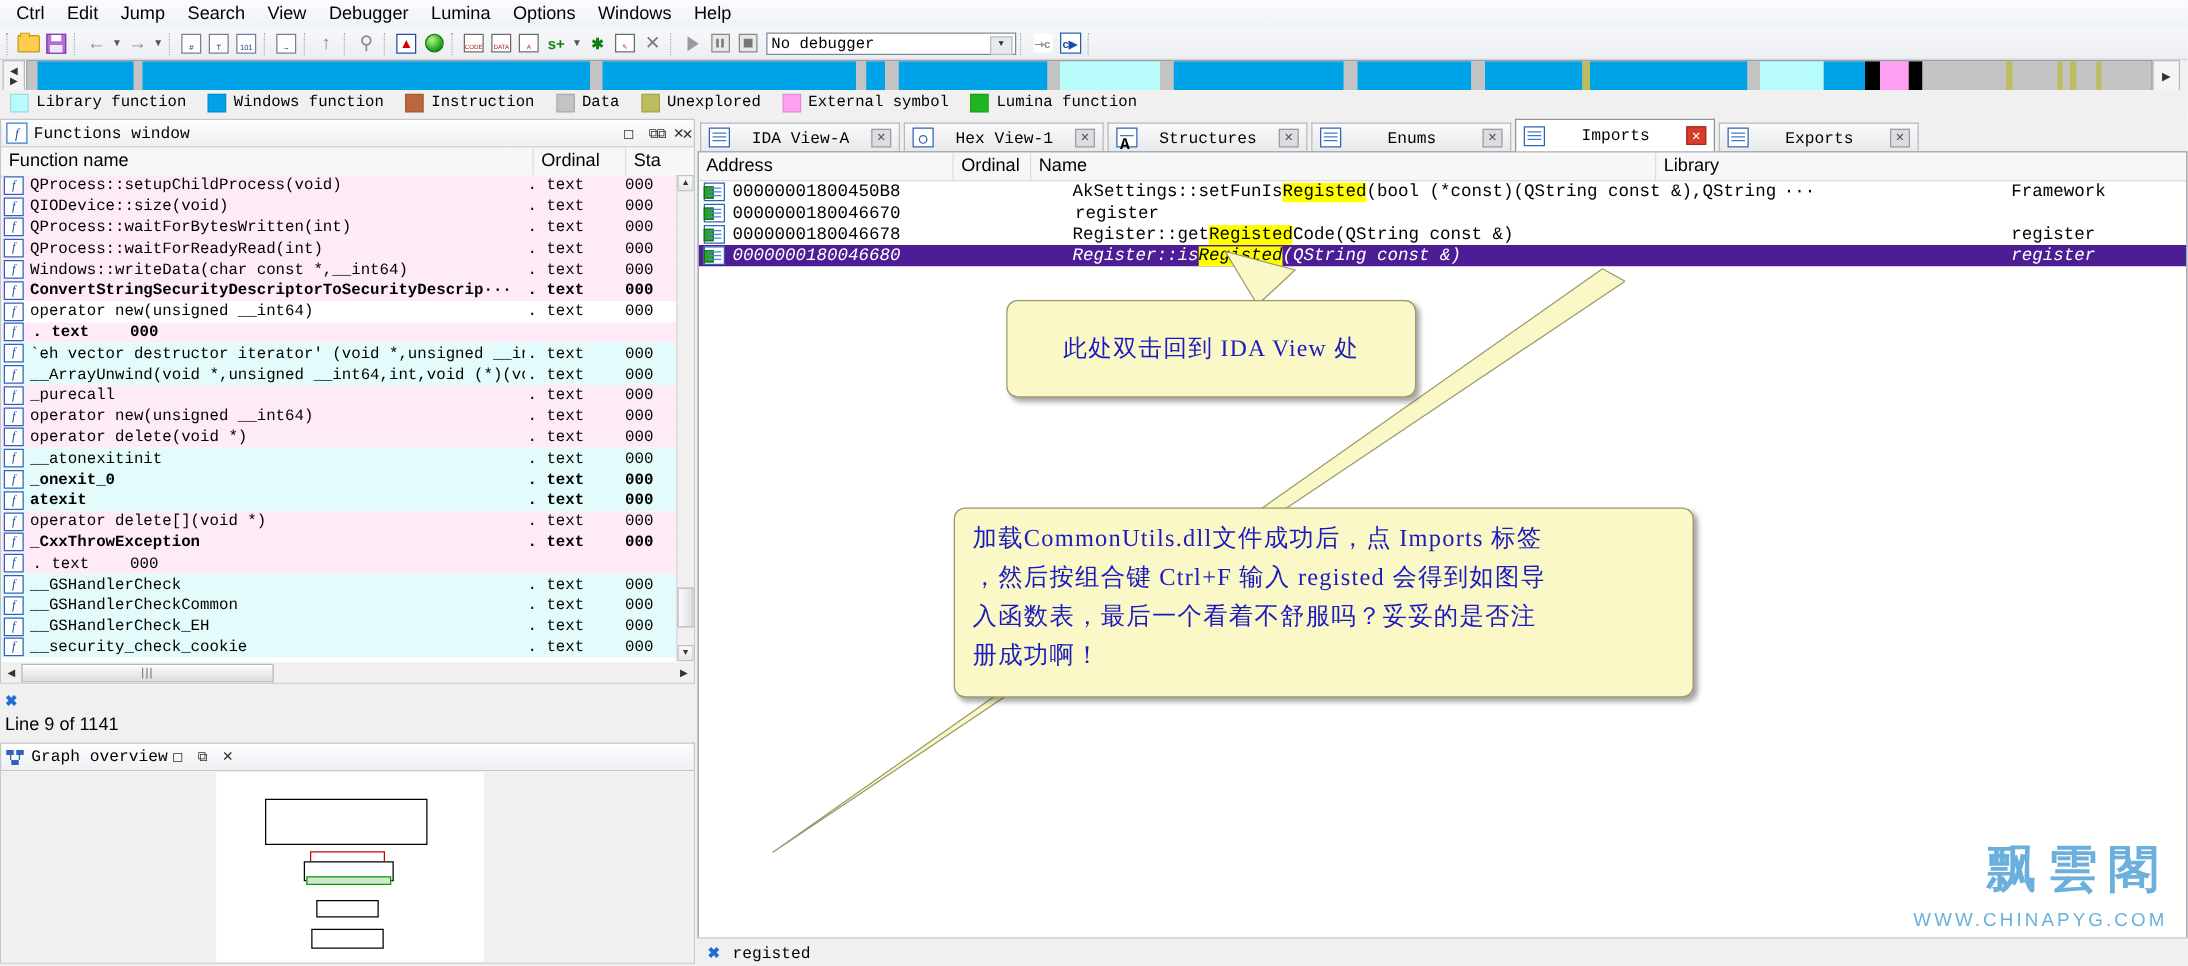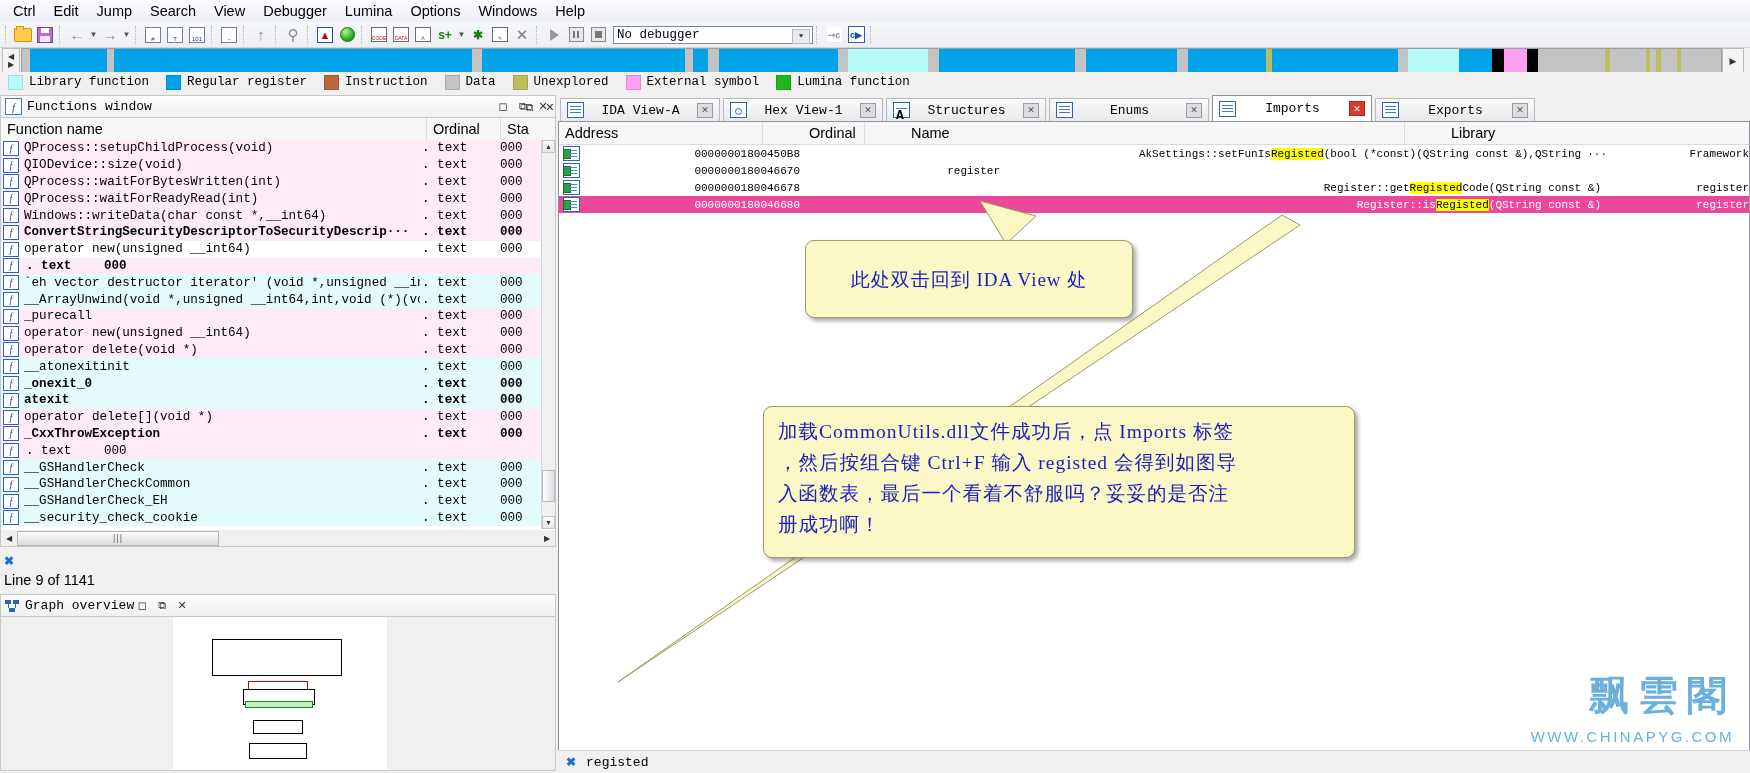--- a/index.html
+++ b/index.html
@@ -149,24 +149,24 @@
   .tab.active{height:26px;background:#fff;border-color:#8f9399;z-index:3;}
   .tab .tico{width:15px;height:14px;border:1px solid #2f63b5;background:#fff;margin-right:9px;position:relative;flex:none;}
   .tab .tico b{position:absolute;left:2px;right:2px;height:1px;background:#3f79c9;}
   .tab .tlabel{flex:1;text-align:center;white-space:nowrap;}
   .tab .tclose{width:14px;height:13px;margin-left:9px;border:1px solid #9a9da1;background:#dcdde0;color:#555;
     font-size:9px;display:flex;align-items:center;justify-content:center;flex:none;font-family:"Liberation Sans",sans-serif;}
   .tab.active .tclose{background:#d93a2b;border-color:#a8281c;color:#fff;}
 
   .impwrap{position:absolute;left:0;top:26px;right:0;bottom:22px;background:#fff;border:1px solid #8f9399;box-sizing:border-box;overflow:hidden;}
   .imphead{height:22px;background:#f7f7f7;border-bottom:1px solid #d9dadd;display:flex;align-items:flex-start;
-    font-size:14.5px;font-family:"Liberation Sans",sans-serif;gap:40px;}
+    font-size:14.5px;font-family:"Liberation Sans",sans-serif;}
   .imphead .th{padding-left:6px;box-sizing:border-box;height:22px;line-height:22px;border-right:1px solid #dcdde0;}
-  .irow{height:17px;display:flex;align-items:center;font-family:"Liberation Mono",monospace;font-size:11px;white-space:nowrap;text-align:right;}
-  .irow.sel{background:#ec4899;color:#fff;}
+  .irow{height:17px;display:flex;align-items:center;font-family:"Liberation Mono",monospace;font-size:14px;white-space:nowrap;}
+  .irow.sel{background:#4c1d95;color:#fff;font-style:italic;}
   .irow .iico{width:15px;height:13px;border:1px solid #2f63b5;background:#fff;margin:0 6px 0 4px;flex:none;position:relative;}
   .irow .iico b{position:absolute;left:2px;right:2px;height:1px;background:#4a86cf;}
   .irow .iico i{position:absolute;left:-1px;top:2px;width:6px;height:8px;background:#2aa02a;border:1px solid #0a7a0a;}
   .irow .iaddr{width:214px;flex:none;}
   .irow .iord{width:58px;flex:none;}
   .irow .iname{flex:1;overflow:hidden;}
   .irow .ilib{width:140px;flex:none;padding-left:2px;}
   .hl{background:#ffff00;color:#000;}
   .irow.sel .hl{background:#ffff00;color:#000;}
 
@@ -345,21 +345,21 @@
     <div style="width:6px"></div>
   </div>
 
   <div class="legend">
     <div class="lg">
       <span class="sw" style="background:#b8fbfb"></span>
       <span>Library function</span>
     </div>
     <div class="lg">
       <span class="sw" style="background:#00a2e8"></span>
-      <span>Regular register</span>
+      <span>Windows function</span>
     </div>
     <div class="lg">
       <span class="sw" style="background:#b9673c"></span>
       <span>Instruction</span>
     </div>
     <div class="lg">
       <span class="sw" style="background:#c3c3c3"></span>
       <span>Data</span>
     </div>
     <div class="lg">

